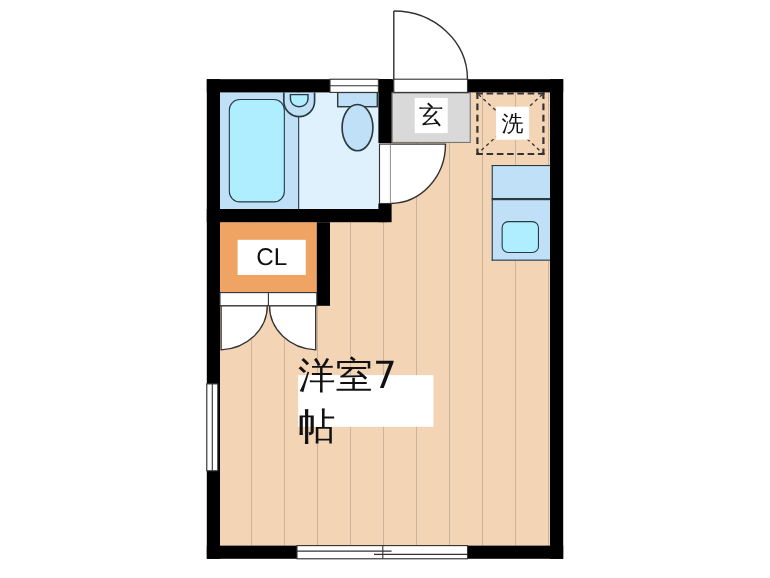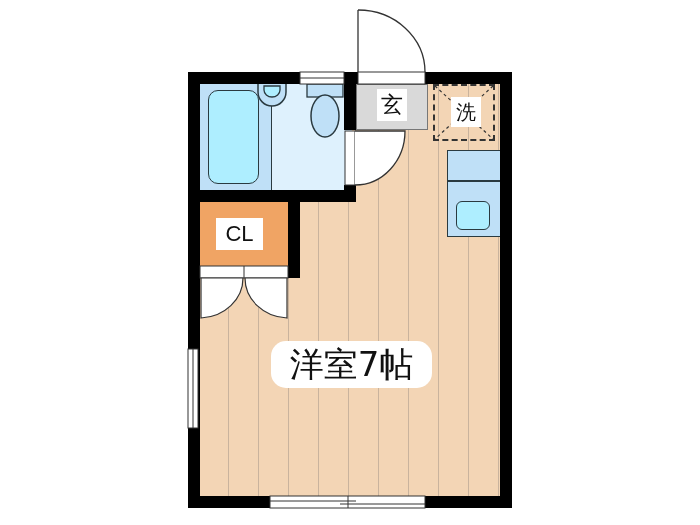--- a/index.html
+++ b/index.html
@@ -75,14 +75,14 @@
   <line x1="193" y1="349" x2="193" y2="428" stroke="#333" stroke-width="1"></line>
 
   <rect x="270" y="496" width="155" height="12" fill="#fff" stroke="#333" stroke-width="1"></rect>
   <line x1="270" y1="501" x2="356" y2="501" stroke="#333" stroke-width="1"></line>
   <line x1="340" y1="504" x2="425" y2="504" stroke="#333" stroke-width="1"></line>
   <line x1="348" y1="496" x2="348" y2="508" stroke="#333" stroke-width="1"></line>
 </svg>
 
 <div class="abs label-box" style="left:377px; top:89px; width:30px; height:32px; font-size:22px;">玄</div>
 <div class="abs label-box" style="left:451px; top:97px; width:30px; height:30px; font-size:20px;">洗</div>
-<div class="abs label-box" style="left:216px; top:218px; width:47px; height:32px; font-size:22px; font-family:'Liberation Sans', sans-serif;">CL</div>
-<div class="abs label-box" style="left:271px; top:341px; width:161px; height:47px; font-size:34px;border-radius:15px;">洋室7帖</div>
+<div class="abs label-box" style="left:216px; top:218px; width:62px; height:32px; font-size:22px; font-family:'Liberation Sans', sans-serif;">CL</div>
+<div class="abs label-box" style="left:271px; top:341px; width:123px; height:47px; font-size:34px;">洋室7帖</div>
 
 </body></html>

